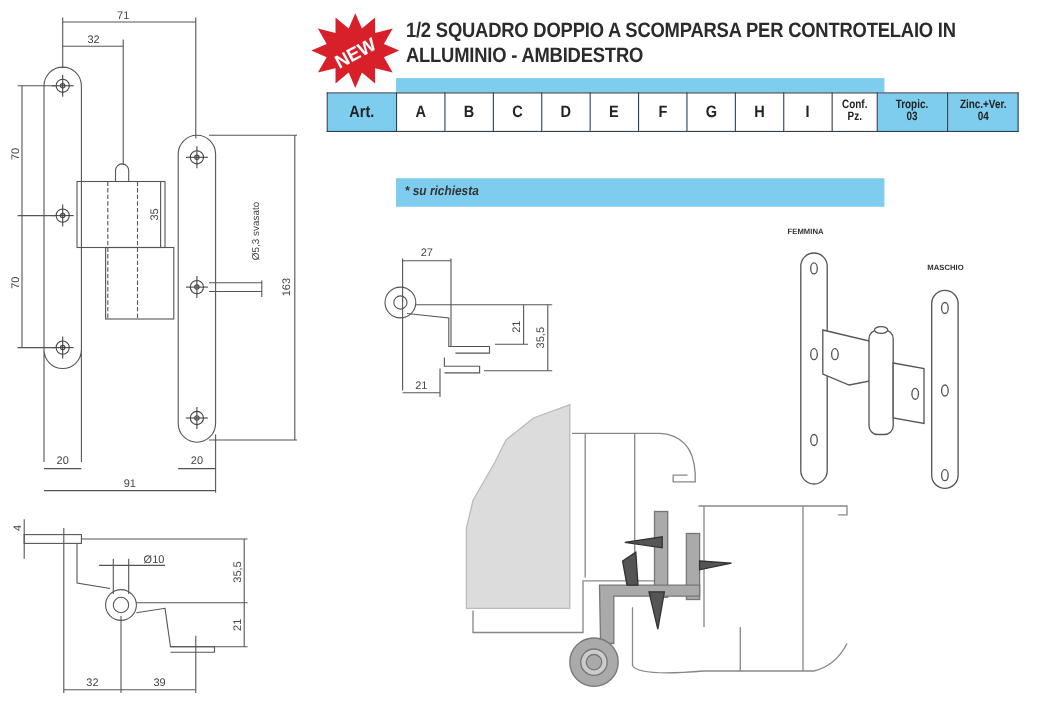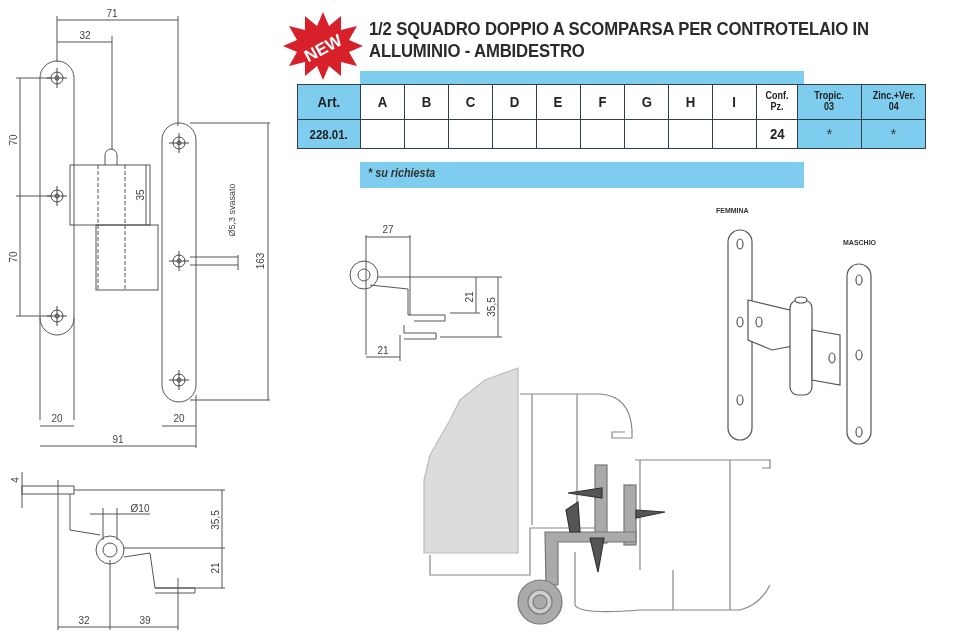--- a/index.html
+++ b/index.html
@@ -44,35 +44,20 @@
     <td class="cell-white" style="width:43px"><span class="lbl">C</span></td>
     <td class="cell-white" style="width:43px"><span class="lbl">D</span></td>
     <td class="cell-white" style="width:43px"><span class="lbl">E</span></td>
     <td class="cell-white" style="width:43px"><span class="lbl">F</span></td>
     <td class="cell-white" style="width:43px"><span class="lbl">G</span></td>
     <td class="cell-white" style="width:43px"><span class="lbl">H</span></td>
     <td class="cell-white" style="width:43px"><span class="lbl">I</span></td>
     <td class="cell-white" style="width:40px"><span class="lbl-small"><span>Conf.</span><br><span>Pz.</span></span></td>
     <td class="hdr-blue" style="width:63px"><span class="lbl-small"><span>Tropic.</span><br><span>03</span></span></td>
     <td class="hdr-blue" style="width:63px"><span class="lbl-small"><span>Zinc.+Ver.</span><br><span>04</span></span></td>
-  </tr>
-  <tr class="r2">
-    <td class="hdr-blue"><span class="lbl" style="font-size:13px">228.01.</span></td>
-    <td class="cell-white"></td>
-    <td class="cell-white"></td>
-    <td class="cell-white"></td>
-    <td class="cell-white"></td>
-    <td class="cell-white"></td>
-    <td class="cell-white"></td>
-    <td class="cell-white"></td>
-    <td class="cell-white"></td>
-    <td class="cell-white"></td>
-    <td class="cell-white"><span class="lbl">24</span></td>
-    <td class="hdr-blue"><span class="star">*</span></td>
-    <td class="hdr-blue"><span class="star">*</span></td>
   </tr>
 </tbody>
   </table>
 
 <div class="abs blue-band-bottom"></div>
 <div class="abs note">* su richiesta</div>
 
 <svg class="abs" style="left:0;top:0" width="290" height="450" stroke="#555" fill="none" stroke-width="1">
 
   <path d="M40,78 A17,17 0 0 1 74,78 L74,318 A17,17 0 0 1 40,318 Z M40,318 L40,420 M74,318 L74,420"></path>

